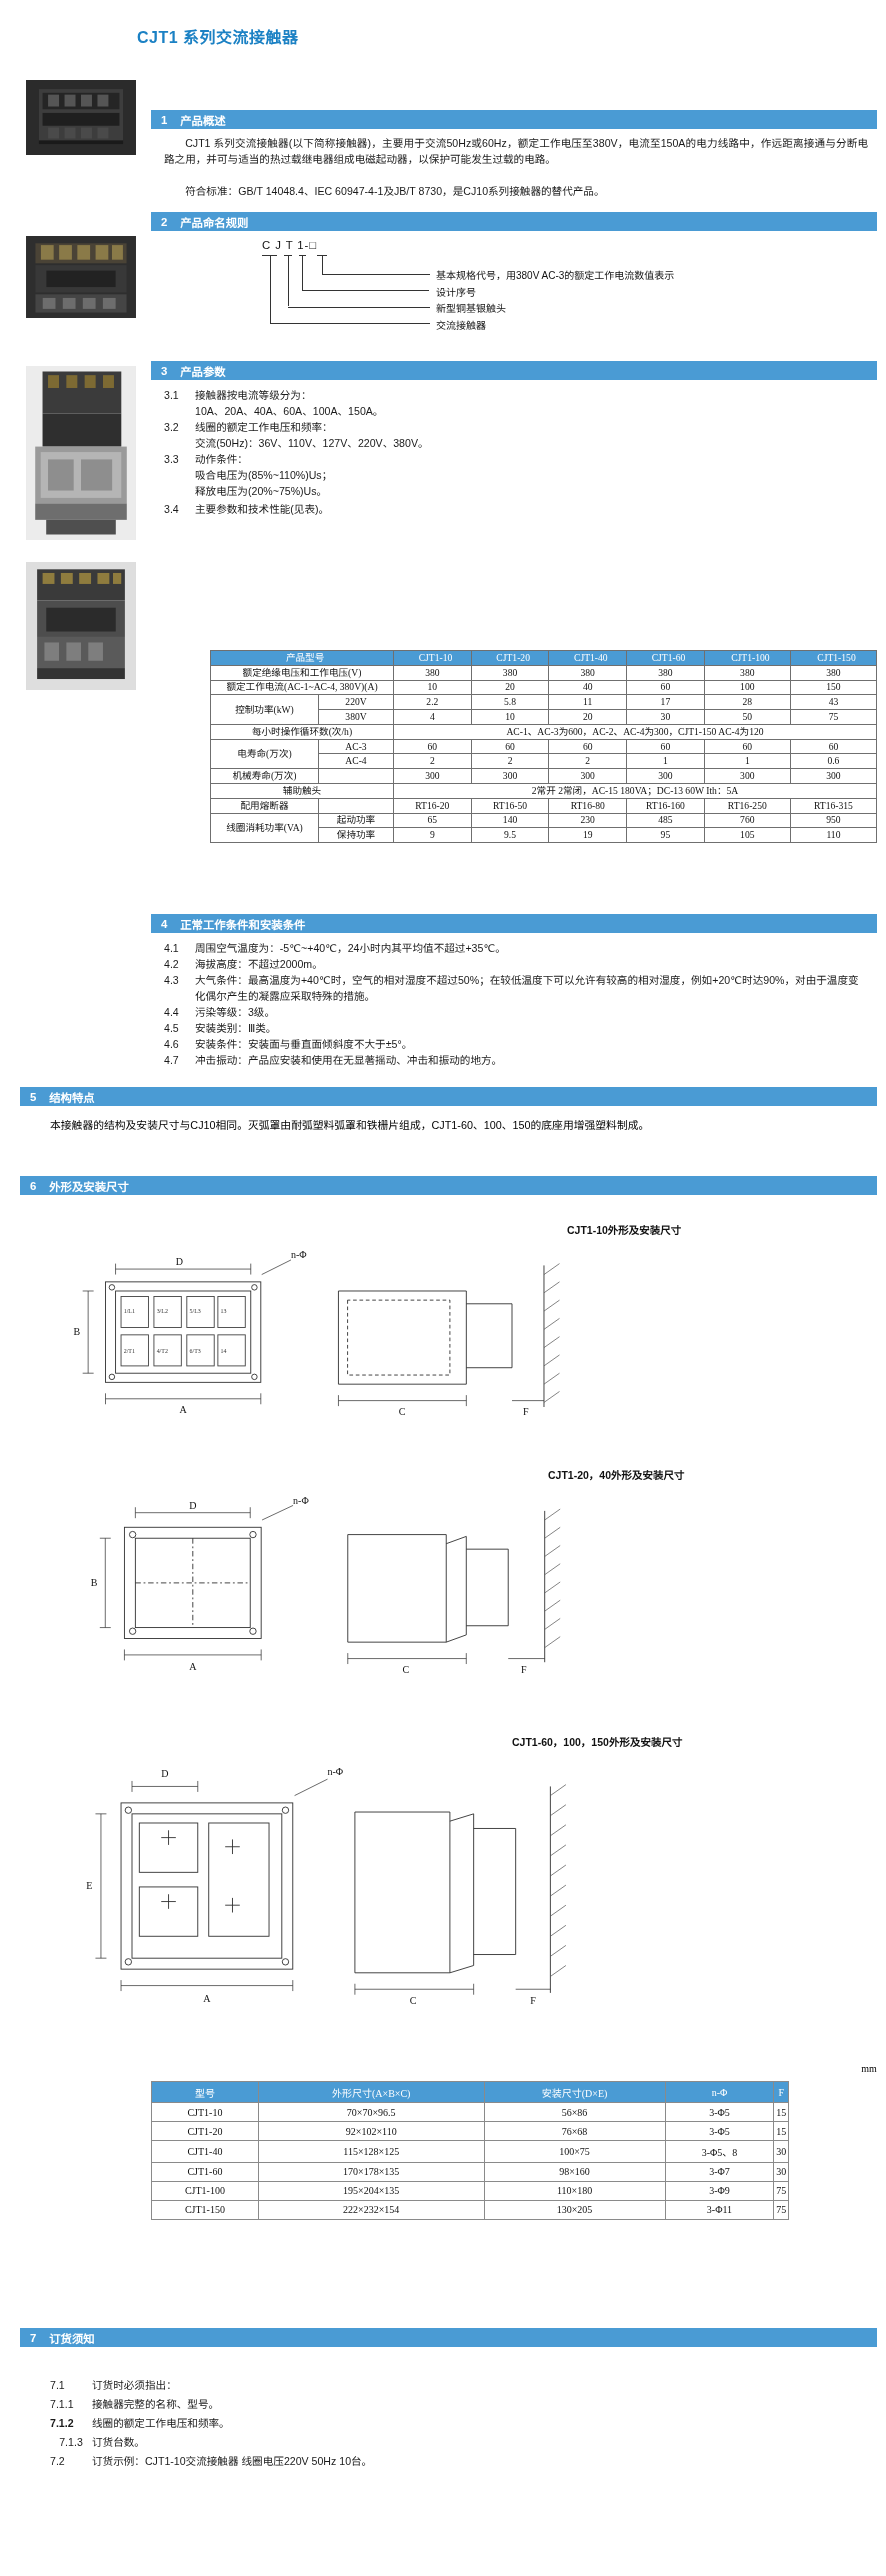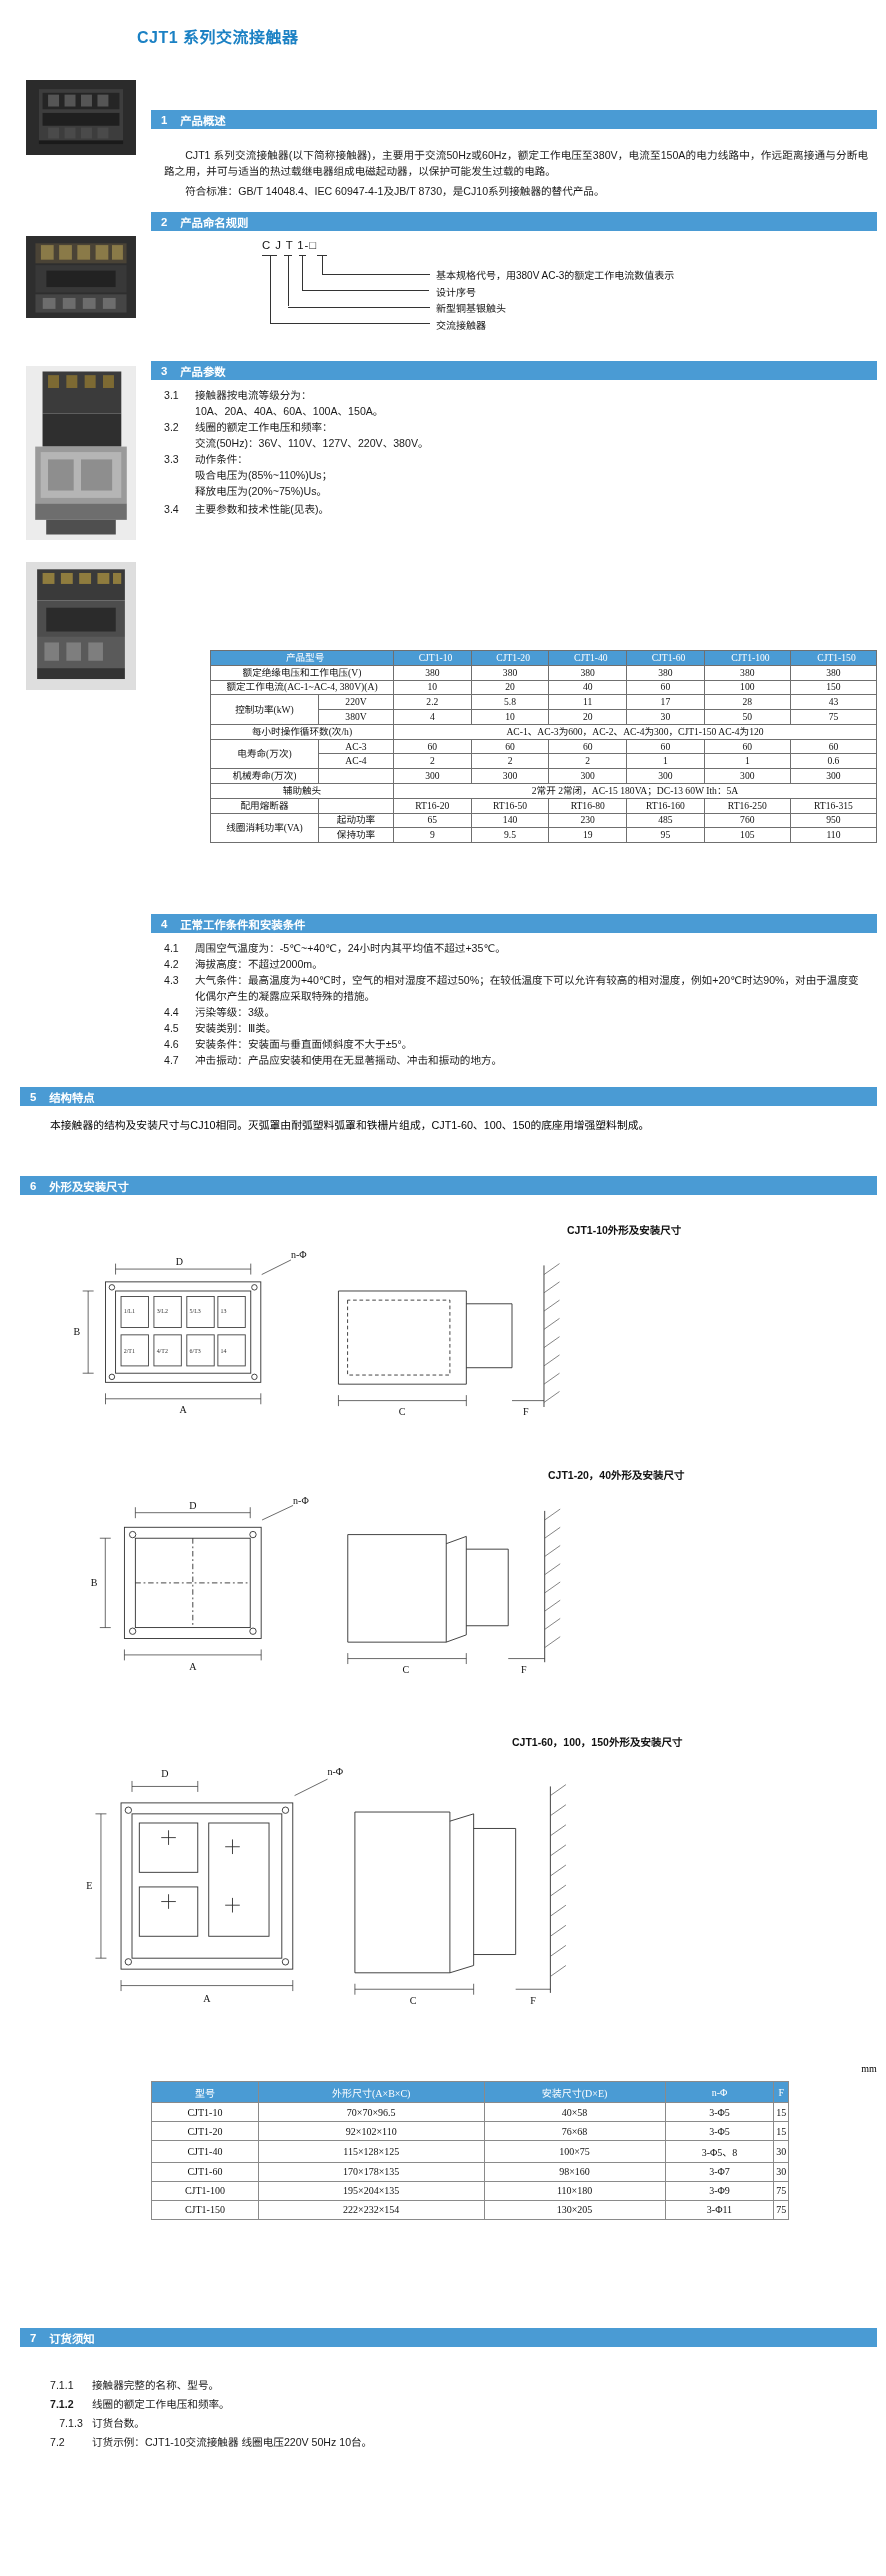--- a/index.html
+++ b/index.html
@@ -173,21 +173,21 @@
       </g>
       <rect x="12" y="116" width="96" height="12" fill="#333"></rect>
     </svg>
   </div>
 
   <div class="secbar" style="top:110px;">
     <span class="num">1</span>
     <span>产品概述</span>
   </div>
 
-  <div class="para" style="left:164px; top:147px; width:704px;">
+  <div class="para" style="left:164px; top:135px; width:704px;">
     <span class="indent">CJT1 系列交流接触器(以下简称接触器)，主要用于交流50Hz或60Hz，额定工作电压至380V，电流至150A的电力线路中，作远距离接通与分断电路之用，并可与适当的热过载继电器组成电磁起动器，以保护可能发生过载的电路。</span>
   </div>
   <div class="para" style="left:164px; top:183px; width:704px;">
     <span class="indent">符合标准：GB/T 14048.4、IEC 60947-4-1及JB/T 8730，是CJ10系列接触器的替代产品。</span>
   </div>
 
   <div class="secbar" style="top:212px;">
     <span class="num">2</span>
     <span>产品命名规则</span>
   </div>
@@ -653,21 +653,21 @@
         <th style="width:228px;">外形尺寸(A×B×C)</th>
         <th style="width:183px;">安装尺寸(D×E)</th>
         <th style="width:110px;">n-Φ</th>
         <th>F</th>
       </tr>
     </thead>
     <tbody>
       <tr>
         <td>CJT1-10</td>
         <td>70×70×96.5</td>
-        <td>40×58</td>
+        <td>56×86</td>
         <td>3-Φ5</td>
         <td>15</td>
       </tr>
       <tr>
         <td>CJT1-20</td>
         <td>92×102×110</td>
         <td>76×68</td>
         <td>3-Φ5</td>
         <td>15</td>
       </tr>
@@ -702,20 +702,24 @@
     </tbody>
   </table>
 
   <div class="secbar wide" style="top:2328px;">
     <span class="num">7</span>
     <span>订货须知</span>
   </div>
 
   <div class="nlist" style="left:50px; top:2376px; width:804px; line-height:19px;">
     <div class="nrow">
+      <span class="nk" style="width:42px;">7.1</span>
+      <span class="nv">订货时必须指出：</span>
+    </div>
+    <div class="nrow">
       <span class="nk" style="width:42px;">7.1.1</span>
       <span class="nv">接触器完整的名称、型号。</span>
     </div>
     <div class="nrow">
       <span class="nk" style="width:42px;font-weight:bold;">7.1.2</span>
       <span class="nv">线圈的额定工作电压和频率。</span>
     </div>
     <div class="nrow">
       <span class="nk" style="width:42px;text-align:center;">7.1.3</span>
       <span class="nv">订货台数。</span>

